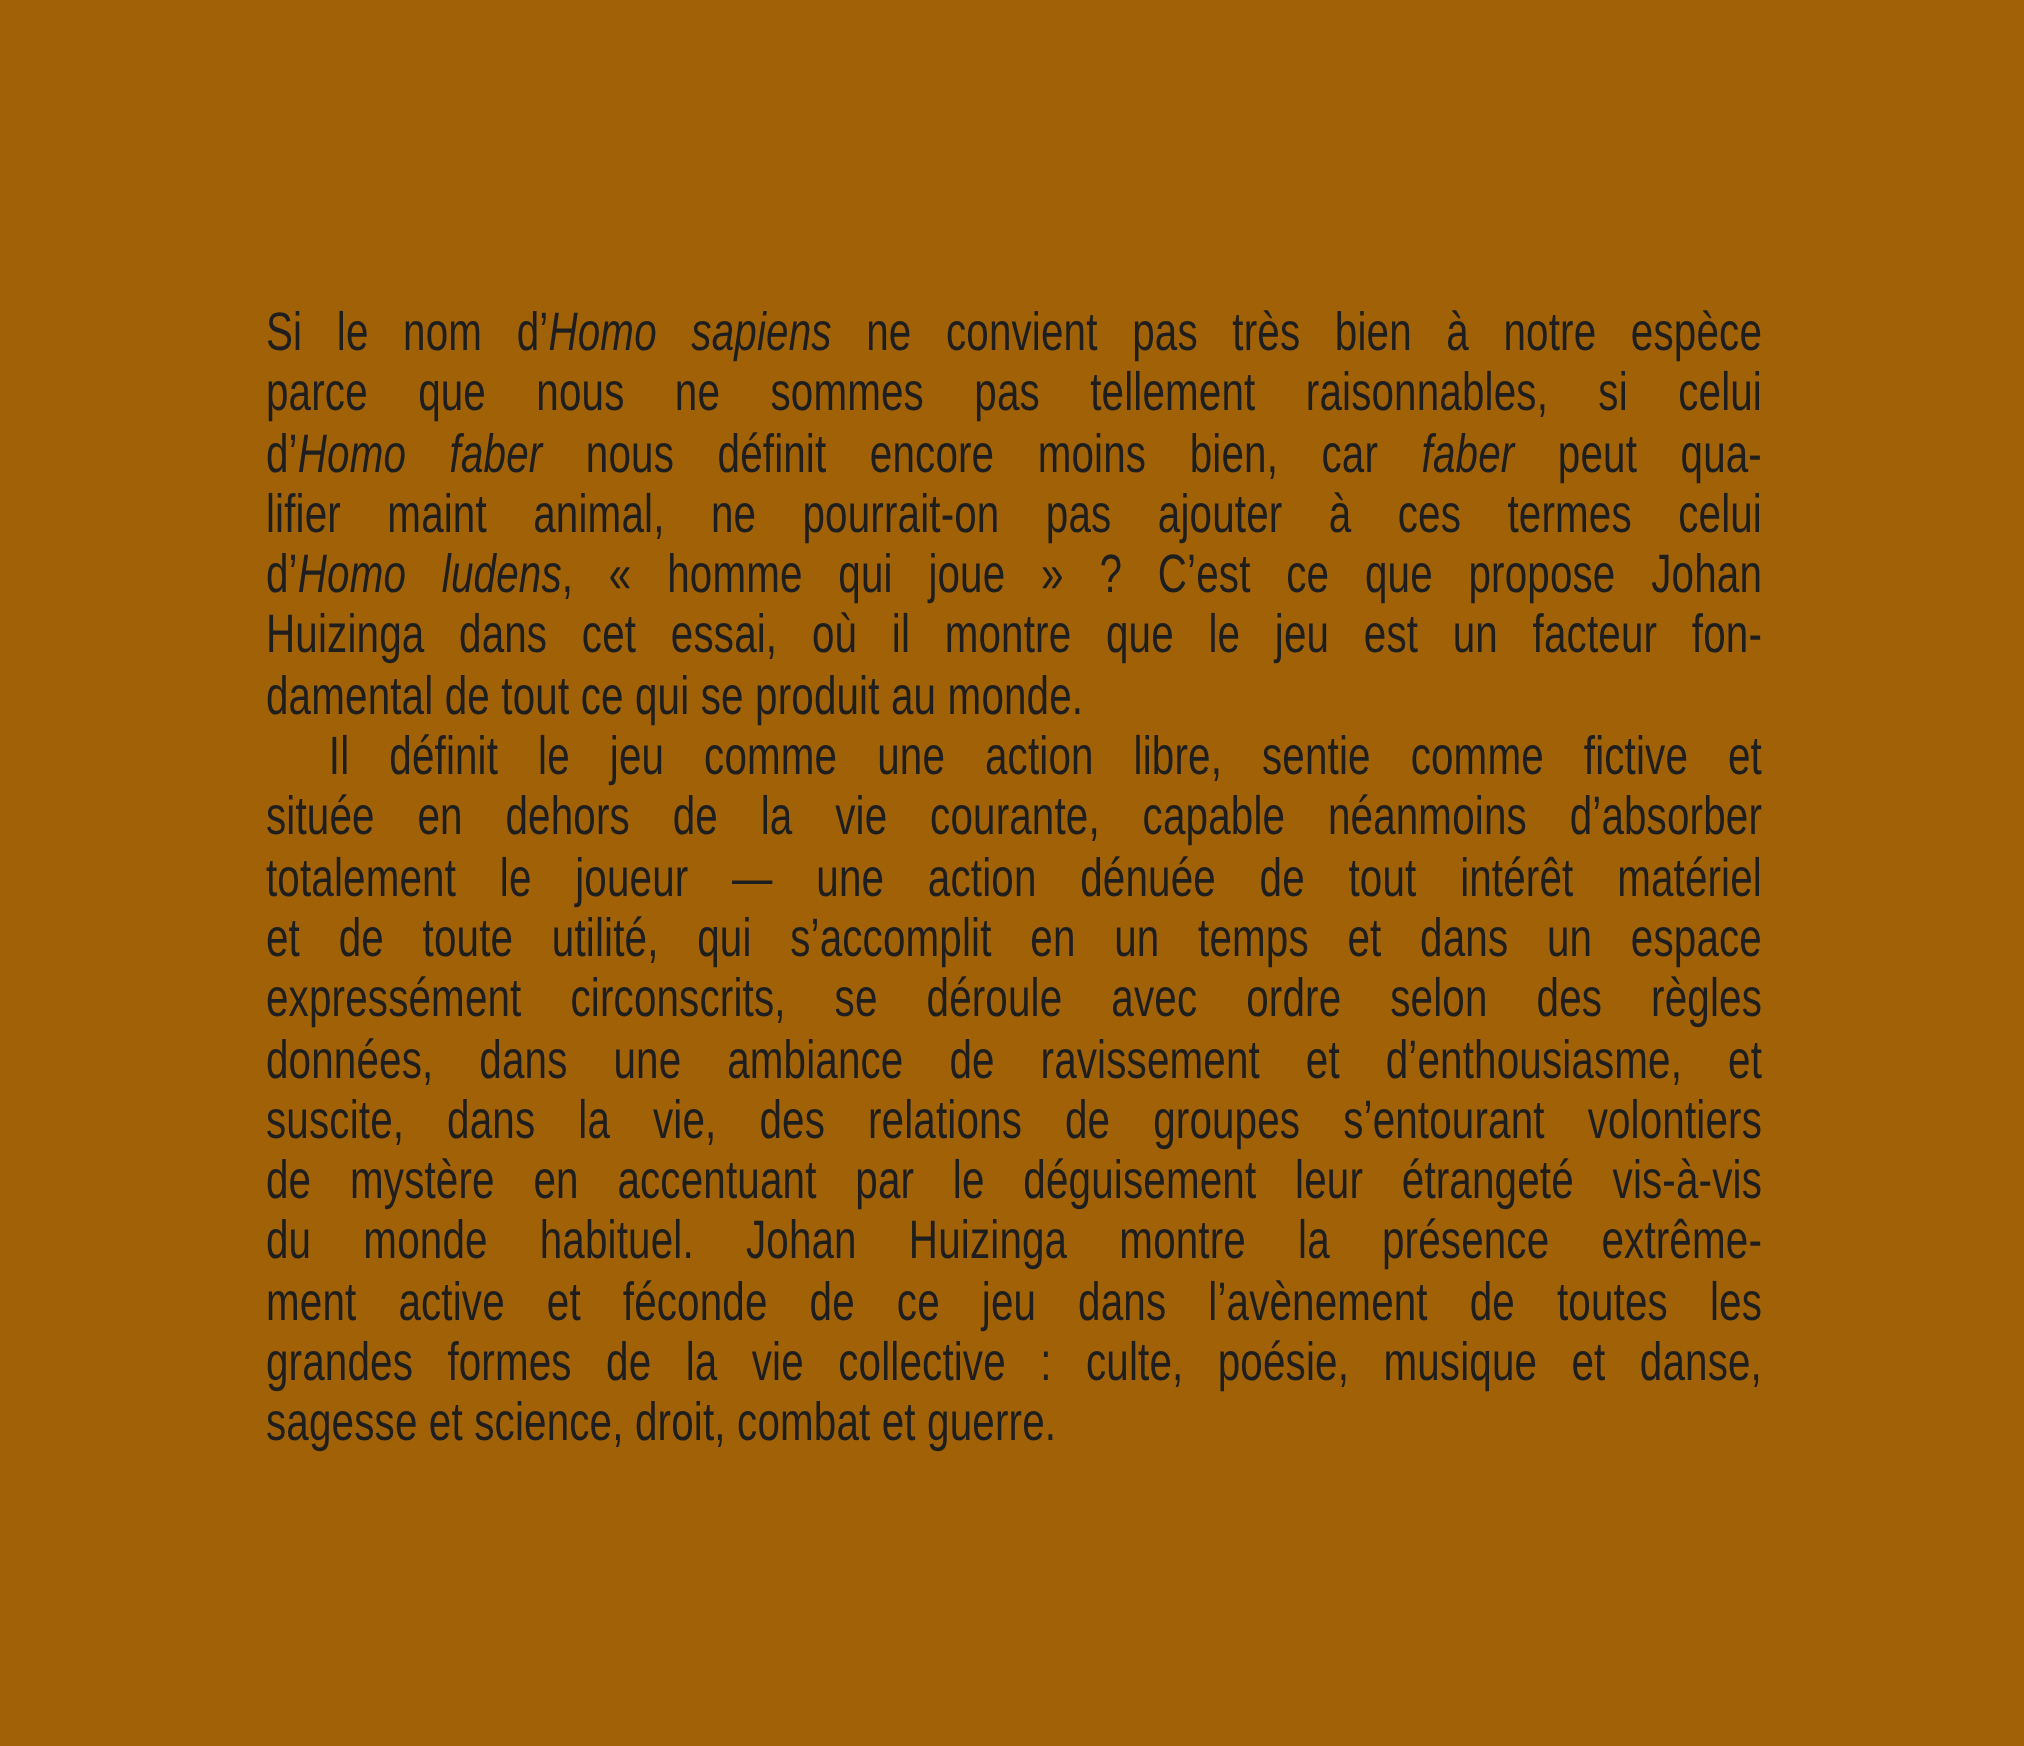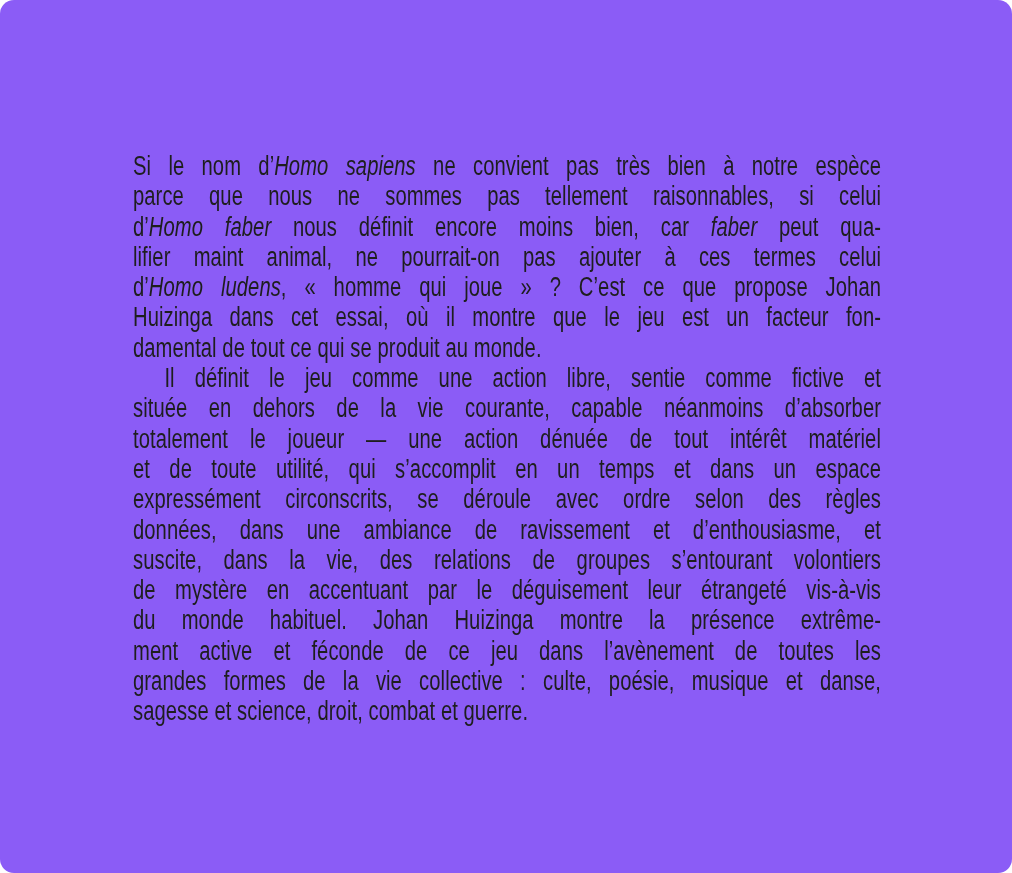--- a/index.html
+++ b/index.html
@@ -10,22 +10,21 @@
     width: 1012px;
     height: 873px;
     background: #fefefe;
     overflow: hidden;
     font-family: "Liberation Sans", sans-serif;
     position: relative;
   }
   .page {
     position: absolute;
     inset: 0;
-    background: #8b5cf6;
-    border-radius: 14px;
+    background: #a16207;
   }
   
   .text-block {
     position: absolute;
     left: 133px;
     top: 151px;
     width: 1000px;
     transform: scaleX(0.748);
     transform-origin: left top;
     color: #1e1e1e;

